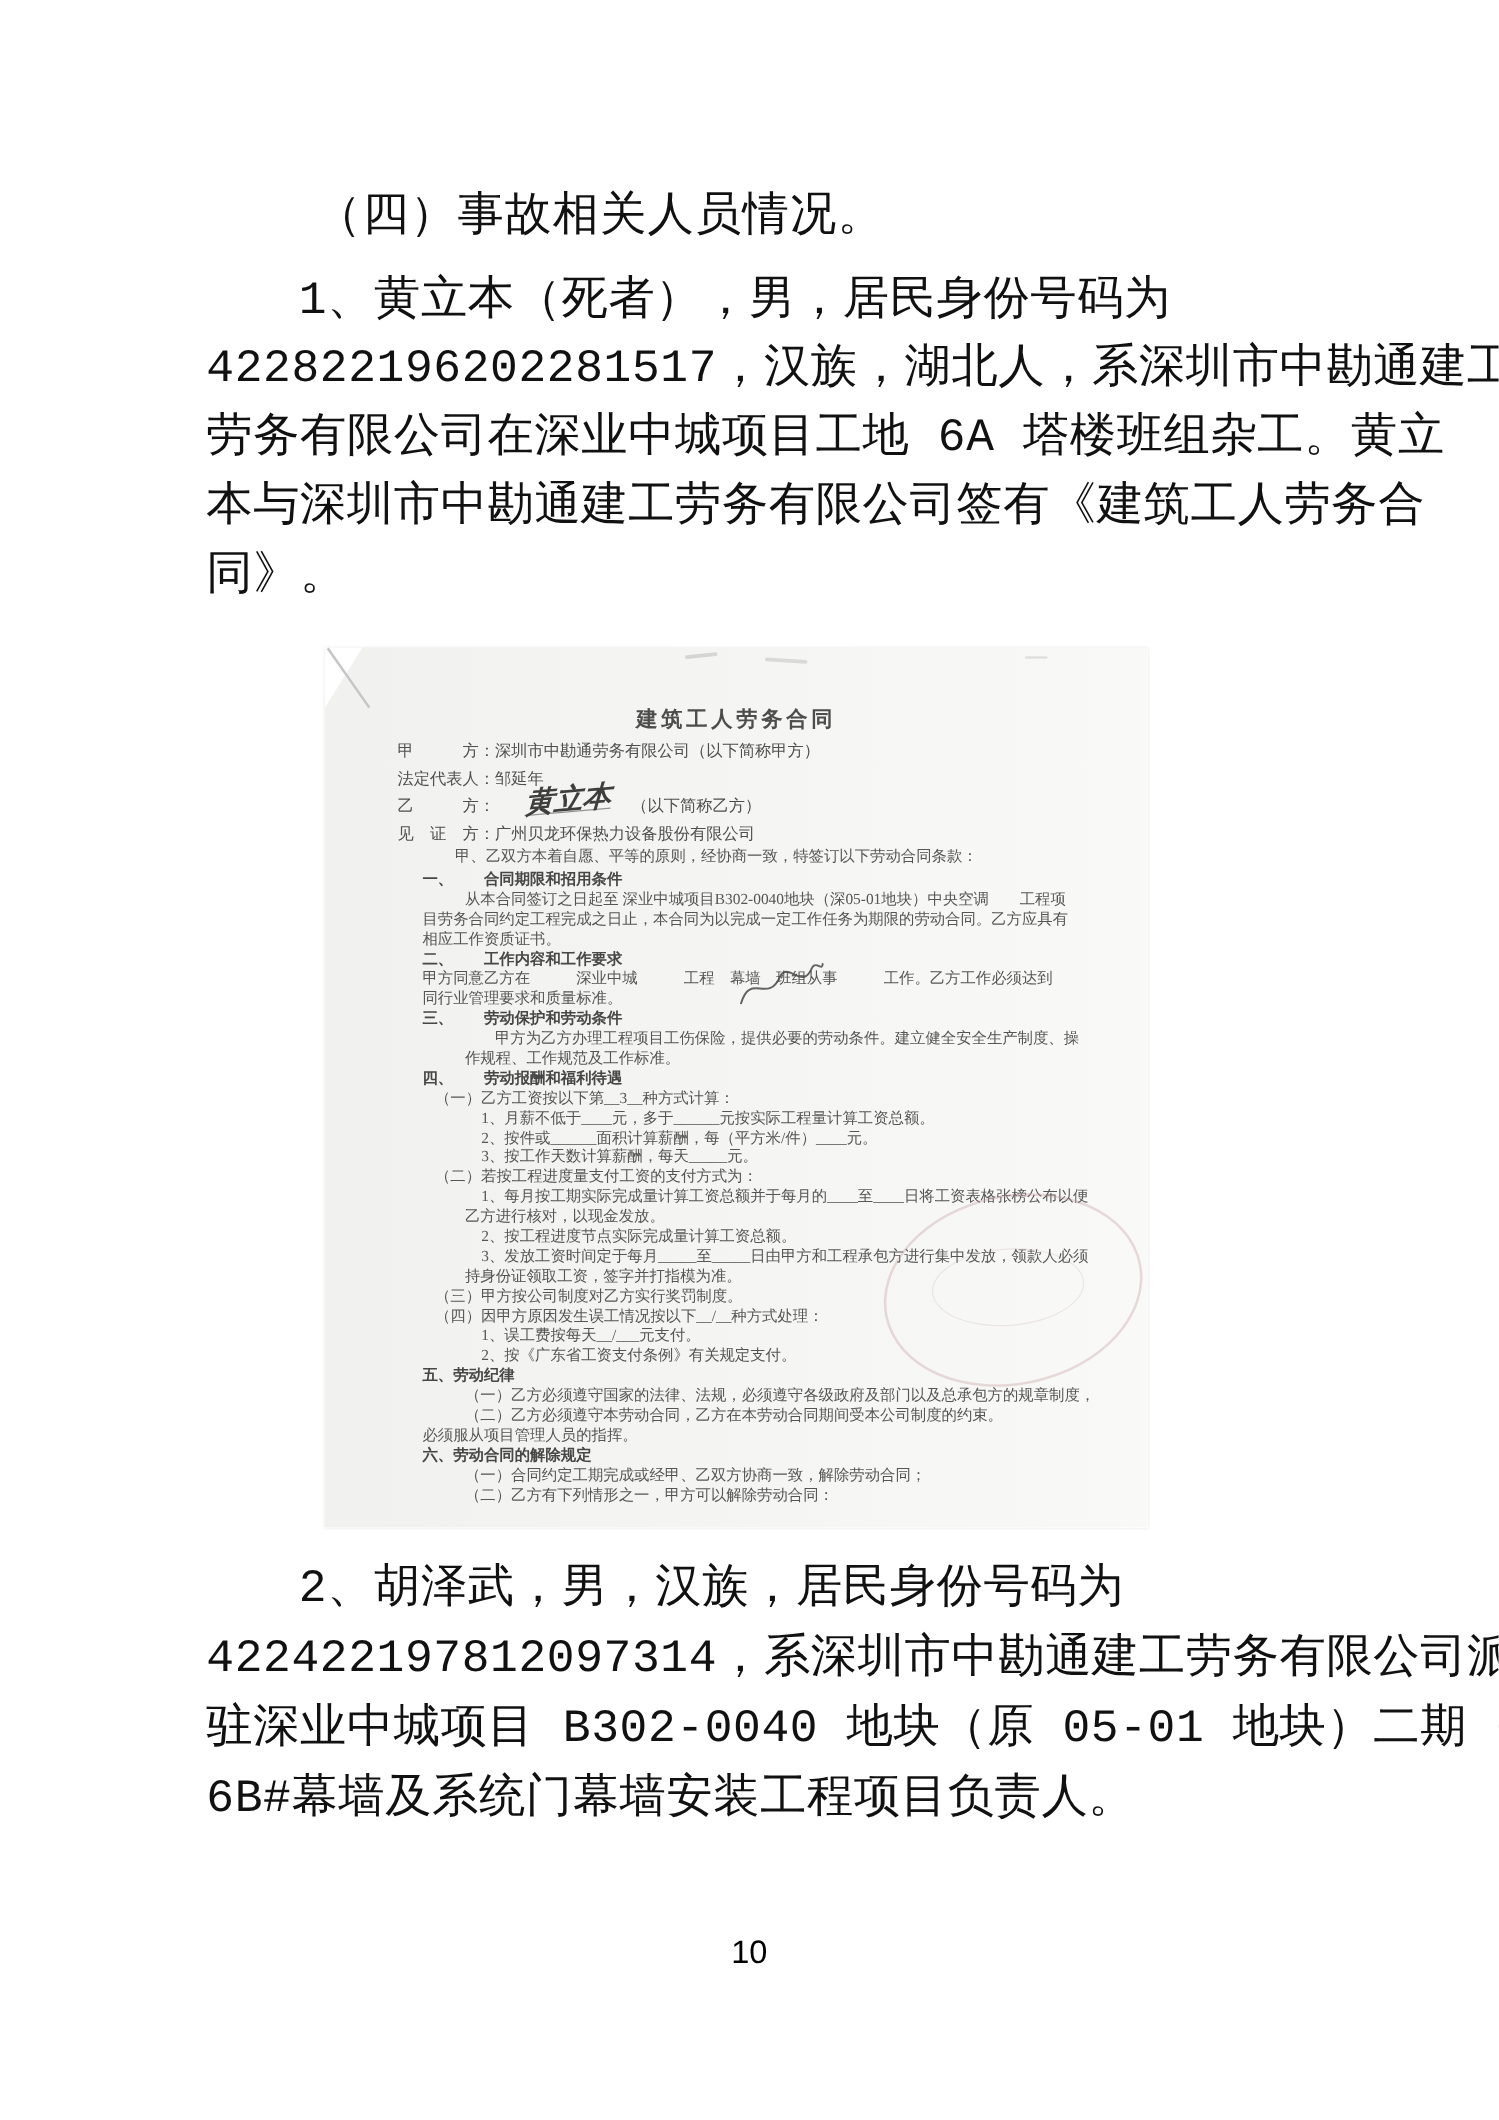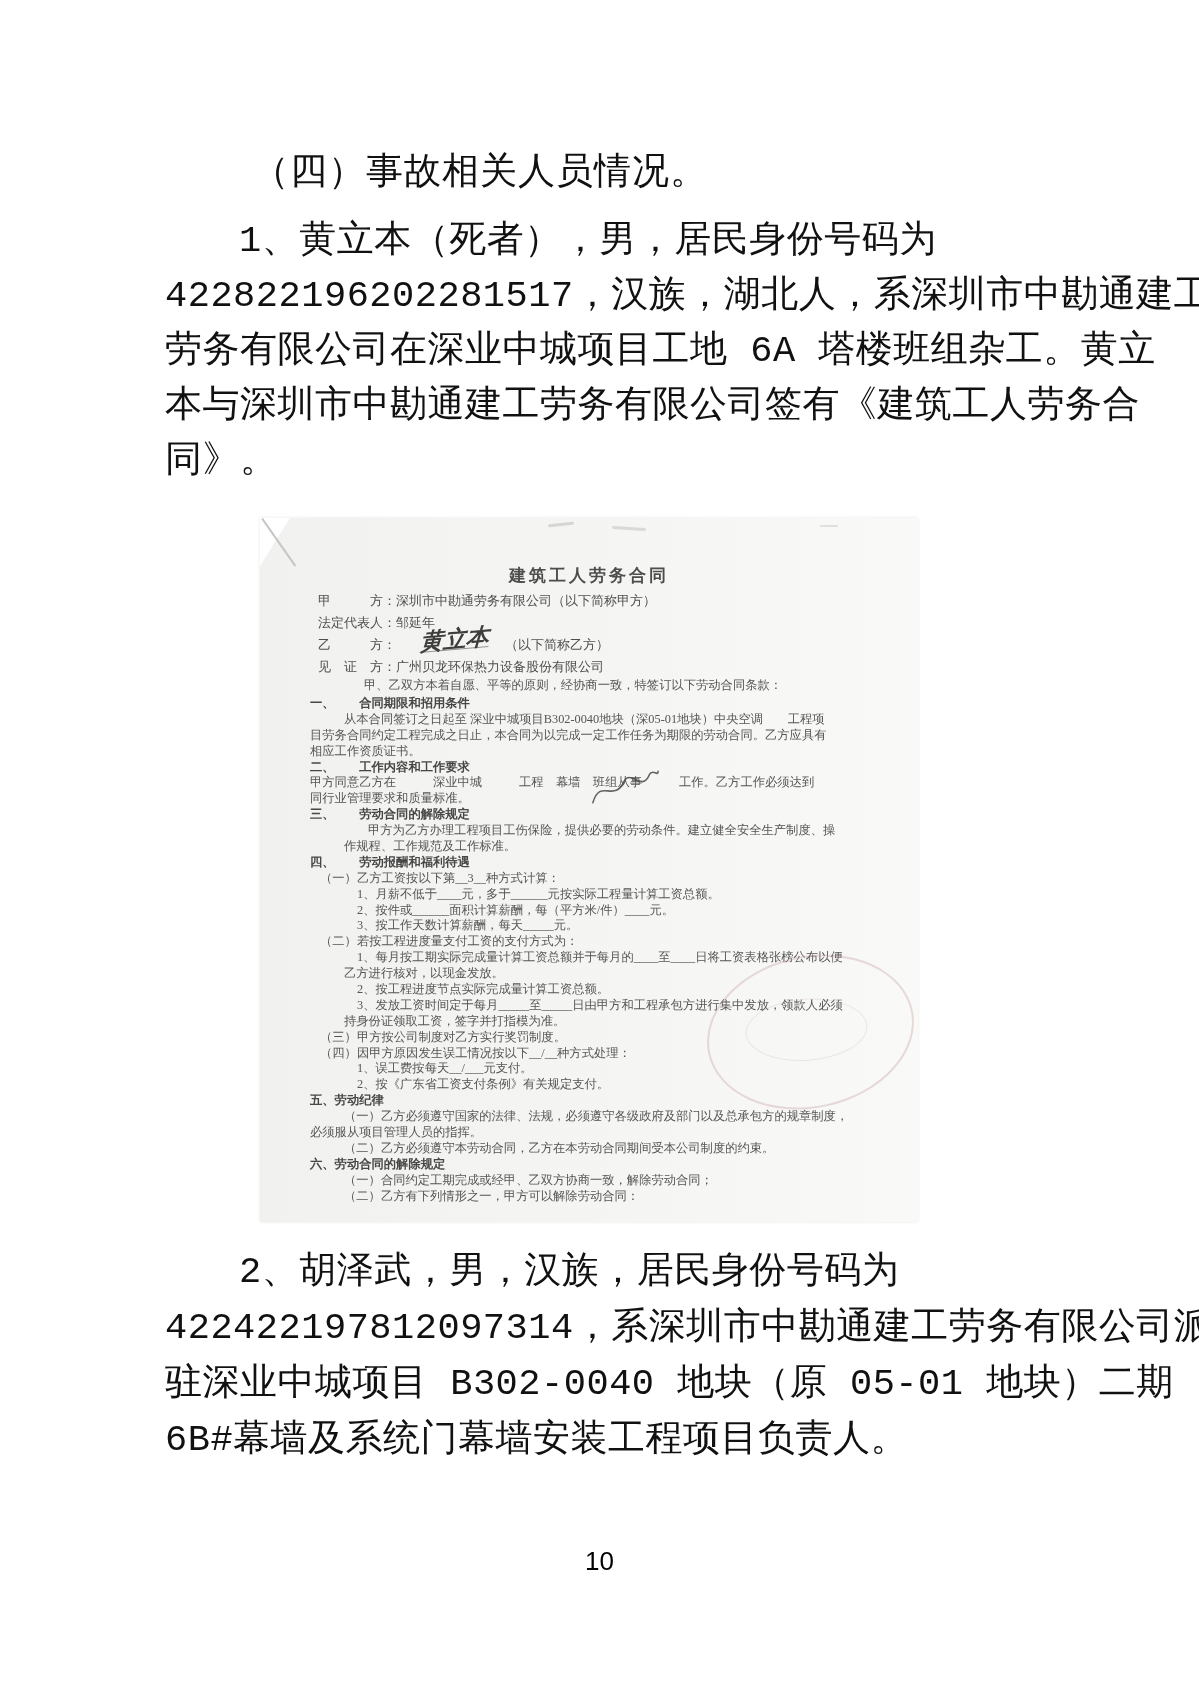--- a/index.html
+++ b/index.html
@@ -85,21 +85,21 @@
   .preamble{
     position:absolute; left:104px; top:159px;
     font-size:12.3px; color:#555;
     white-space:nowrap;
   }
   .clauses{
     position:absolute; left:50px; top:178px; width:585px;
     font-size:12.3px; line-height:15.9px;
     color:#555;
   }
-  .cl{white-space:nowrap; height:15.9px;}
+  .cl{white-space:nowrap; height:15.9px;margin-left:28px;}
   .b{font-weight:700; color:#474747;}
   .s{padding-left:10px;}
   .i1{padding-left:34px;}
   .i2{padding-left:47px;}
   .i3{padding-left:58px;}
   .scribble{
     position:absolute; left:328px; top:250px;
     transform:rotate(-8deg);
     opacity:.85;
   }
@@ -159,42 +159,42 @@
     <div class="preamble">甲、乙双方本着自愿、平等的原则，经协商一致，特签订以下劳动合同条款：</div>
 
     <div class="clauses">
       <div class="cl b">一、　　合同期限和招用条件</div>
       <div class="cl i1">从本合同签订之日起至 深业中城项目B302-0040地块（深05-01地块）中央空调　　工程项</div>
       <div class="cl">目劳务合同约定工程完成之日止，本合同为以完成一定工作任务为期限的劳动合同。乙方应具有</div>
       <div class="cl">相应工作资质证书。</div>
       <div class="cl b">二、　　工作内容和工作要求</div>
       <div class="cl">甲方同意乙方在　　　深业中城　　　工程　幕墙　班组从事　　　工作。乙方工作必须达到</div>
       <div class="cl">同行业管理要求和质量标准。</div>
-      <div class="cl b">三、　　劳动合同的解除规定</div>
+      <div class="cl b">三、　　劳动保护和劳动条件</div>
       <div class="cl i3">甲方为乙方办理工程项目工伤保险，提供必要的劳动条件。建立健全安全生产制度、操</div>
       <div class="cl i1">作规程、工作规范及工作标准。</div>
       <div class="cl b">四、　　劳动报酬和福利待遇</div>
       <div class="cl s">（一）乙方工资按以下第__3__种方式计算：</div>
       <div class="cl i2">1、月薪不低于____元，多于______元按实际工程量计算工资总额。</div>
       <div class="cl i2">2、按件或______面积计算薪酬，每（平方米/件）____元。</div>
       <div class="cl i2">3、按工作天数计算薪酬，每天_____元。</div>
       <div class="cl s">（二）若按工程进度量支付工资的支付方式为：</div>
       <div class="cl i2">1、每月按工期实际完成量计算工资总额并于每月的____至____日将工资表格张榜公布以便</div>
       <div class="cl i1">乙方进行核对，以现金发放。</div>
       <div class="cl i2">2、按工程进度节点实际完成量计算工资总额。</div>
       <div class="cl i2">3、发放工资时间定于每月_____至_____日由甲方和工程承包方进行集中发放，领款人必须</div>
       <div class="cl i1">持身份证领取工资，签字并打指模为准。</div>
       <div class="cl s">（三）甲方按公司制度对乙方实行奖罚制度。</div>
       <div class="cl s">（四）因甲方原因发生误工情况按以下__/__种方式处理：</div>
       <div class="cl i2">1、误工费按每天__/___元支付。</div>
       <div class="cl i2">2、按《广东省工资支付条例》有关规定支付。</div>
       <div class="cl b">五、劳动纪律</div>
       <div class="cl i1">（一）乙方必须遵守国家的法律、法规，必须遵守各级政府及部门以及总承包方的规章制度，</div>
+      <div class="cl i1">（二）乙方必须遵守本劳动合同，乙方在本劳动合同期间受本公司制度的约束。</div>
       <div class="cl">必须服从项目管理人员的指挥。</div>
-      <div class="cl i1">（二）乙方必须遵守本劳动合同，乙方在本劳动合同期间受本公司制度的约束。</div>
       <div class="cl b">六、劳动合同的解除规定</div>
       <div class="cl i1">（一）合同约定工期完成或经甲、乙双方协商一致，解除劳动合同；</div>
       <div class="cl i1">（二）乙方有下列情形之一，甲方可以解除劳动合同：</div>
     </div>
 
     <svg class="scribble" width="74" height="38" viewBox="0 0 74 38">
       <path d="M3,30 C14,6 24,34 37,13 C45,2 53,27 63,10 C67,4 71,14 72,8" fill="none" stroke="#4a4a4a" stroke-width="1.6" stroke-linecap="round"></path>
     </svg>
 
     <div class="stamp">

